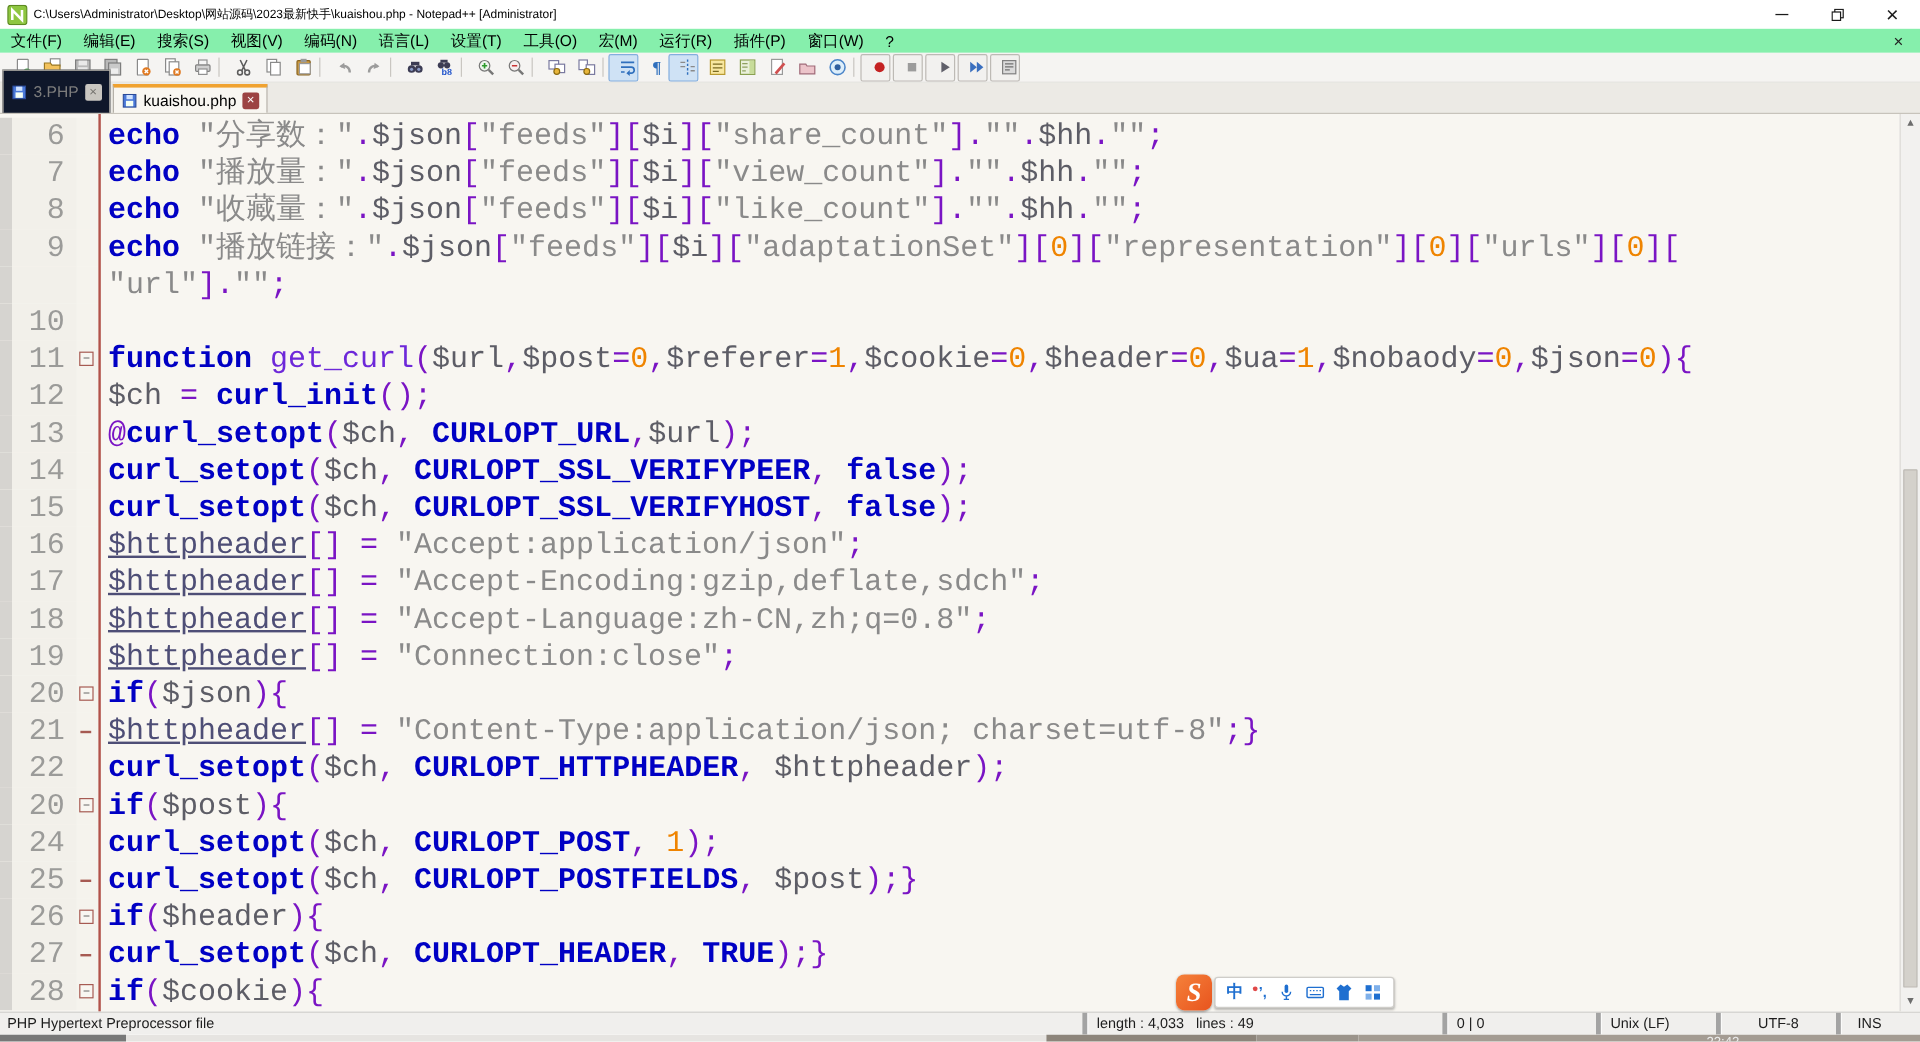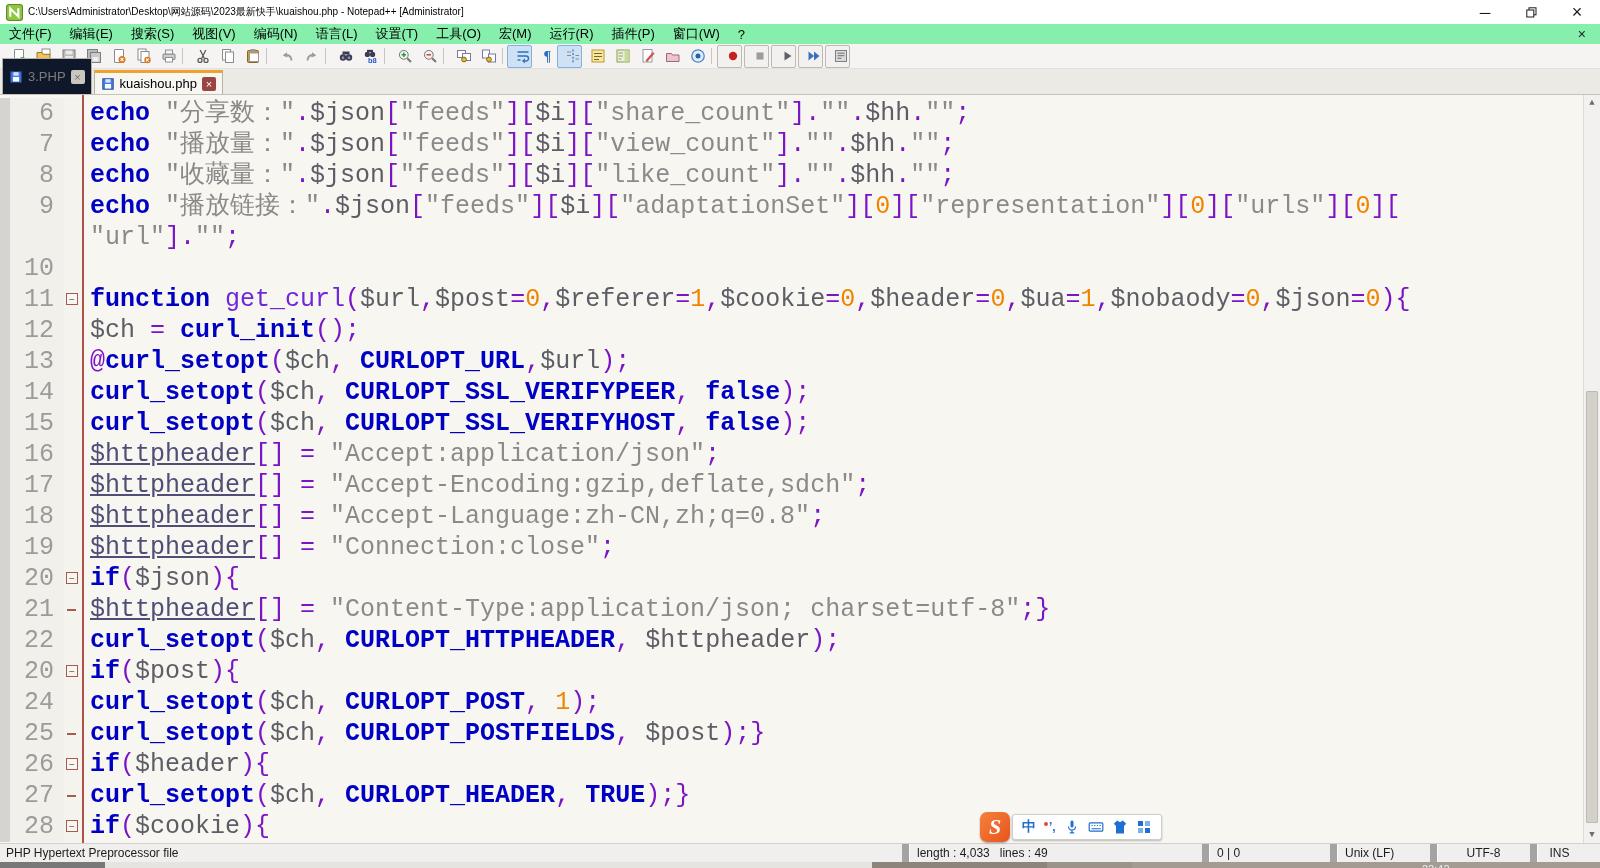--- a/index.html
+++ b/index.html
@@ -57,21 +57,21 @@
   .tok-d{color:#6d28d9}
 
   
   .vscroll{position:absolute;right:0;top:0;width:16px;height:748px;background:#f2f1ef;border-left:1px solid #dcdad6;z-index:3}
   .vs-arrow{height:16px;display:flex;align-items:center;justify-content:center;font-size:9px;color:#6d6d6d}
   .vs-arrow.down{position:absolute;bottom:0;left:0;right:0}
   .vs-thumb{position:absolute;left:2px;right:2px;top:296px;height:430px;background:#d4d1cb;border:1px solid #bdbab4;border-radius:1px}
 
   
   .statusbar{height:18px;background:#f0efed;border-top:1px solid #d2d0cc;display:flex;align-items:center;font-size:12px;color:#1c1c1c;position:relative}
-  .sb-sec{height:100%;display:flex;align-items:center;box-sizing:border-box;border-left:7px solid #a3a3a3;box-shadow:inset 1px 0 0 #fbfbfa;padding:0 8px;white-space:pre}
+  .sb-sec{height:100%;display:flex;align-items:center;box-sizing:border-box;border-left:4px solid #a3a3a3;box-shadow:inset 1px 0 0 #fbfbfa;padding:0 8px;white-space:pre}
   .sb-doc{flex:1;border-left:none;box-shadow:none;padding-left:6px}
   .sb-len{width:300px}
   .sb-sel{width:128px}
   .sb-eol{width:100px}
   .sb-enc{width:100px;justify-content:center}
   .sb-ins{width:52px;justify-content:center}
   .sb-grip{width:18px;border-left:none;box-shadow:none}
 
   
   .ime{position:absolute;left:980px;top:812px;height:30px;display:flex;align-items:center;z-index:6}

